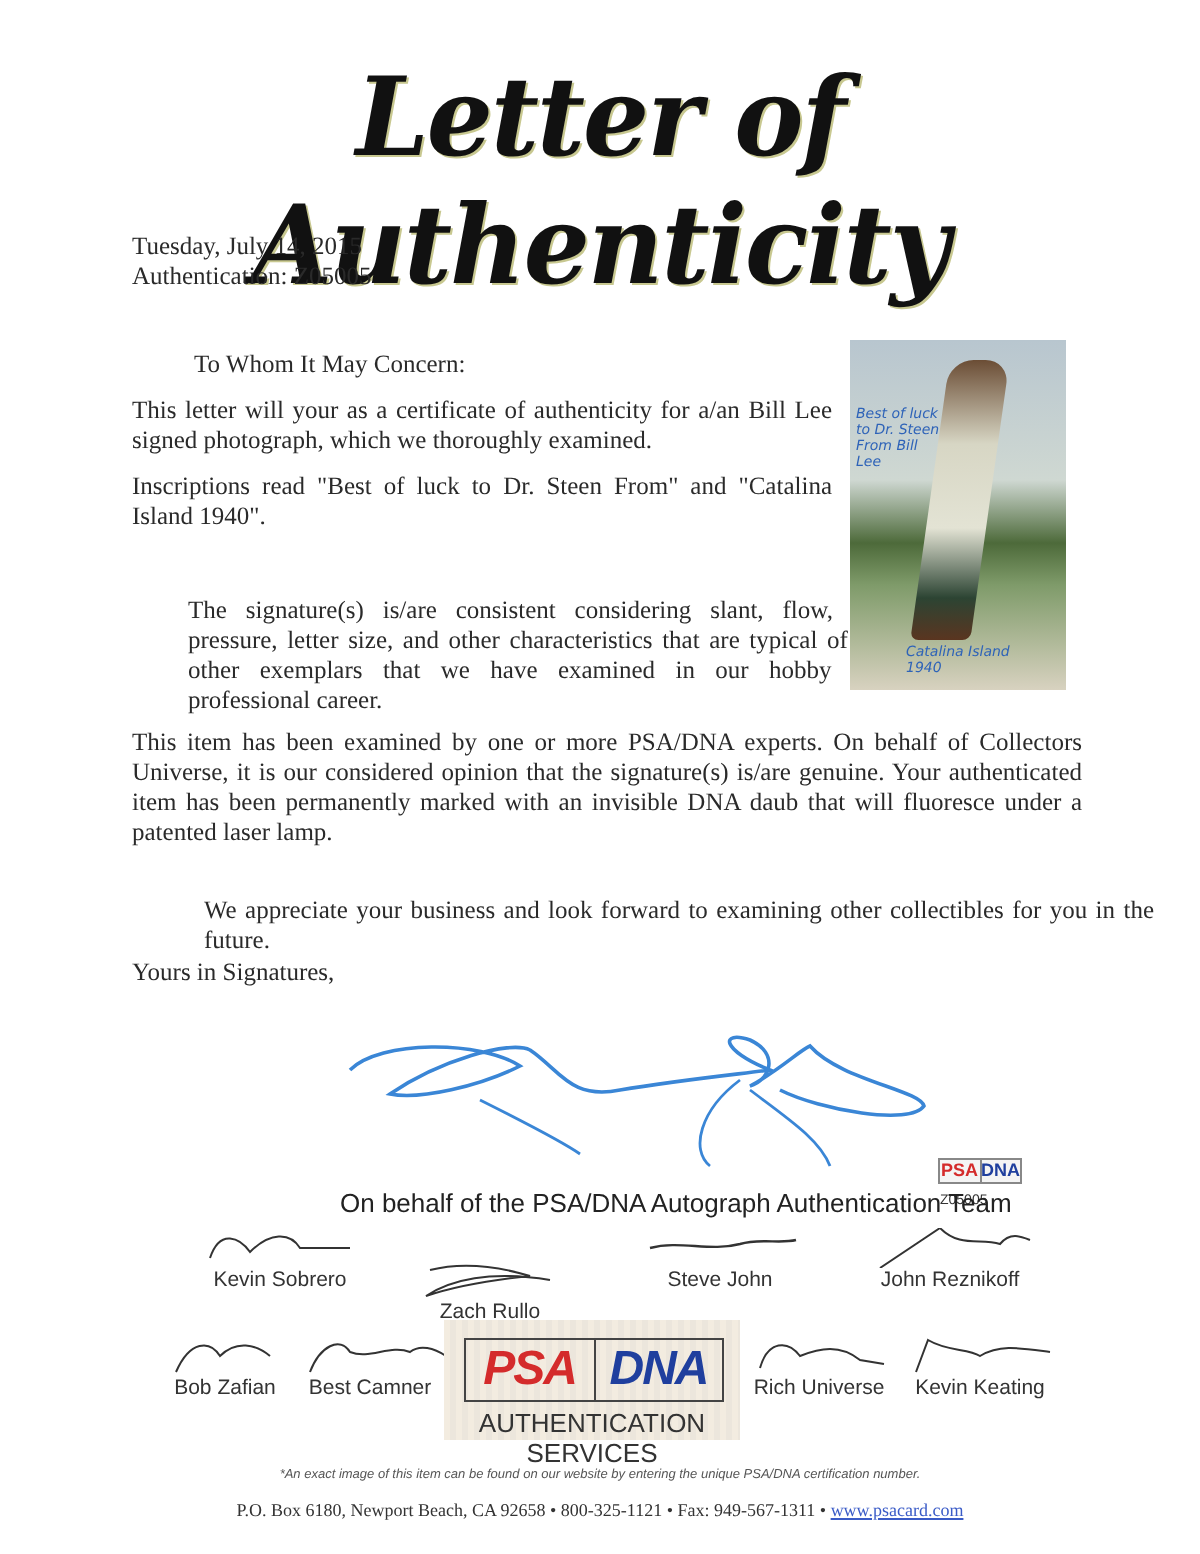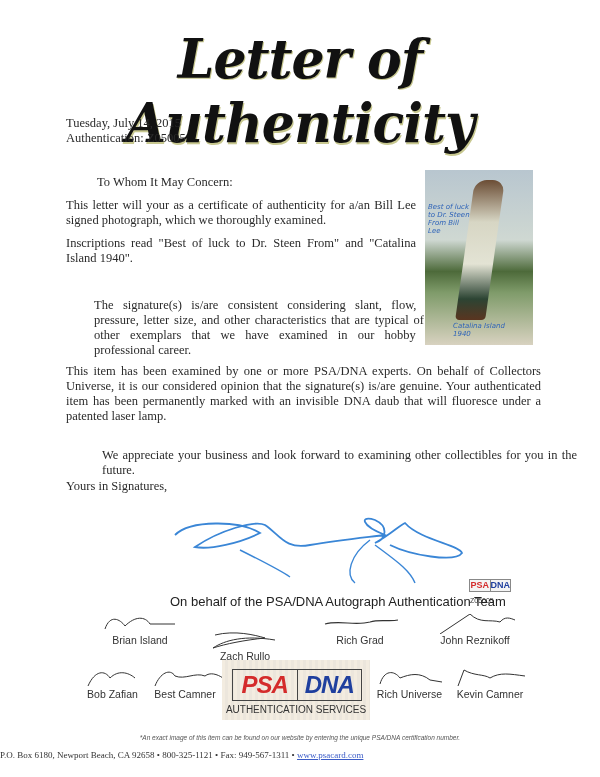--- a/index.html
+++ b/index.html
@@ -42,24 +42,24 @@
   .auth .scribble { display: block; height: 20px; width: 100%; }
   .logo-box { left: 222px; top: 660px; width: 148px; height: 60px;
               background: repeating-linear-gradient(90deg, #f3ece0 0 3px, #ece6dc 3px 6px); }
   .logo-inner { position: absolute; left: 10px; top: 9px; width: 128px; height: 30px; border: 1.5px solid #444;
                 display: flex; font-family: "Liberation Sans", sans-serif; font-weight: bold; font-size: 24px;
                 font-style: italic; line-height: 30px; }
   .logo-inner span { flex: 1; text-align: center; letter-spacing: -1px; }
   .logo-inner .psa { color: #d42b2b; }
   .logo-inner .dna { color: #1f3f9e; border-left: 1.5px solid #444; }
   .logo-sub { position: absolute; left: 0; top: 44px; width: 148px; text-align: center;
-              font-family: "Liberation Sans", sans-serif; font-size: 10px; color: #333; }
+              font-family: "Liberation Sans", sans-serif; font-size: 13px; color: #333; }
   .disclaimer { left: 0; top: 734px; width: 600px; text-align: center; font-family: "Liberation Sans", sans-serif;
                 font-style: italic; font-size: 6.5px; color: #555; }
-  .footer { left: 0; top: 750px; width: 600px; font-size: 9px; color: #333; }
+  .footer { left: 0; top: 750px; width: 600px; text-align: center; font-size: 9px; color: #333; }
   .footer a { color: #3a5bc7; text-decoration: underline; }
 </style>
 </head>
 <body>
 
 <div class="abs title">Letter of Authenticity</div>
 
 <div class="abs meta">
   <div>Tuesday, July 14, 2015</div>
   <div>
@@ -93,33 +93,33 @@
   <span class="dna">DNA</span>
 </div>
 <div class="abs cert-small">Z05005</div>
 
 <div class="abs team-line">On behalf of the PSA/DNA Autograph Authentication Team</div>
 
 <div class="abs auth" style="left:100px; top:614px; width:80px;">
   <svg class="scribble" viewBox="0 0 80 20">
       <path d="M5 15 C 10 0, 20 5, 25 12 C 35 2, 45 2, 50 10 L 75 10" fill="none" stroke="#333" stroke-width="1"></path>
     </svg>
-  <span>Brian Island</span>
+  <span>Kevin Sobrero</span>
 </div>
 <div class="abs auth" style="left:205px; top:630px; width:80px;">
   <svg class="scribble" viewBox="0 0 80 20">
       <path d="M10 5 C 30 0, 50 5, 60 8 C 40 10, 20 14, 8 18 C 20 10, 40 5, 70 10" fill="none" stroke="#333" stroke-width="1"></path>
     </svg>
   <span>Zach Rullo</span>
 </div>
 <div class="abs auth" style="left:320px; top:614px; width:80px;">
   <svg class="scribble" viewBox="0 0 80 20">
       <path d="M5 10 C 20 6, 35 12, 50 8 C 60 5, 70 8, 78 6" fill="none" stroke="#333" stroke-width="1.2"></path>
     </svg>
-  <span>Rich Grad</span>
+  <span>Steve John</span>
 </div>
 <div class="abs auth" style="left:430px; top:614px; width:90px;text-align:center;">
   <svg class="scribble" viewBox="0 0 90 20">
       <path d="M10 20 L 40 0 C 50 10, 60 5, 70 8 C 75 2, 80 4, 85 6" fill="none" stroke="#333" stroke-width="1"></path>
     </svg>
   <span>John Reznikoff</span>
 </div>
 
 <div class="abs auth" style="left:80px; top:668px; width:65px;">
   <svg class="scribble" viewBox="0 0 65 20">
@@ -145,19 +145,19 @@
 <div class="abs auth" style="left:372px; top:668px; width:75px;">
   <svg class="scribble" viewBox="0 0 75 20">
       <path d="M8 16 C 12 2, 22 2, 28 10 C 38 6, 48 4, 58 12 L 70 14" fill="none" stroke="#333" stroke-width="1"></path>
     </svg>
   <span>Rich Universe</span>
 </div>
 <div class="abs auth" style="left:450px; top:668px; width:80px;">
   <svg class="scribble" viewBox="0 0 80 20">
       <path d="M8 18 L 14 2 C 24 8, 34 6, 40 10 C 50 4, 60 6, 75 8" fill="none" stroke="#333" stroke-width="1"></path>
     </svg>
-  <span>Kevin Camner</span>
+  <span>Kevin Keating</span>
 </div>
 
 <div class="abs disclaimer">*An exact image of this item can be found on our website by entering the unique PSA/DNA certification number.</div>
 <div class="abs footer">
   <span>P.O. Box 6180, Newport Beach, CA 92658 • 800-325-1121 • Fax: 949-567-1311 • </span><a>www.psacard.com</a>
 </div>
 
 </body></html>

